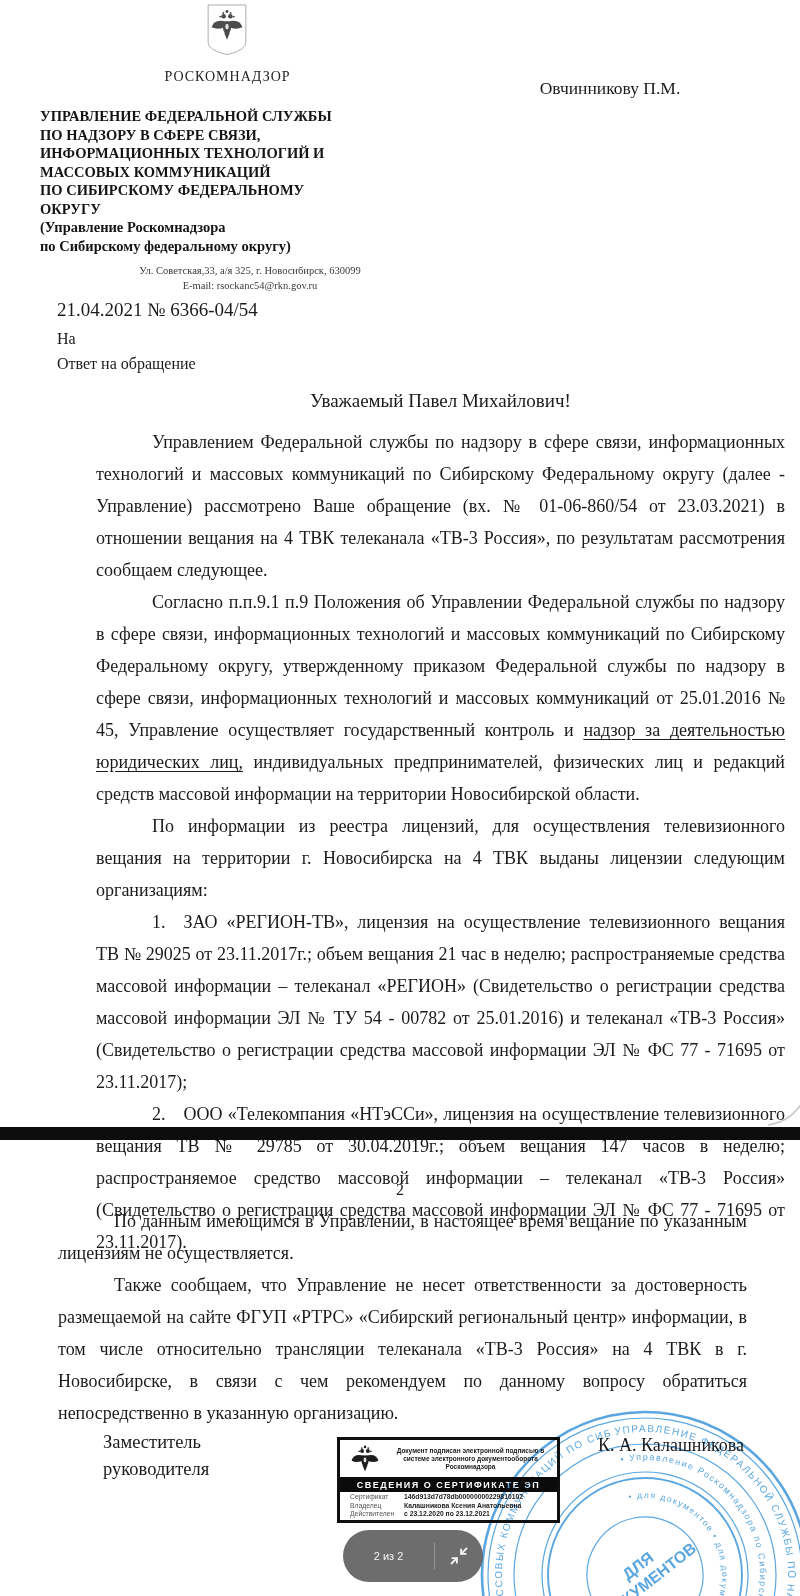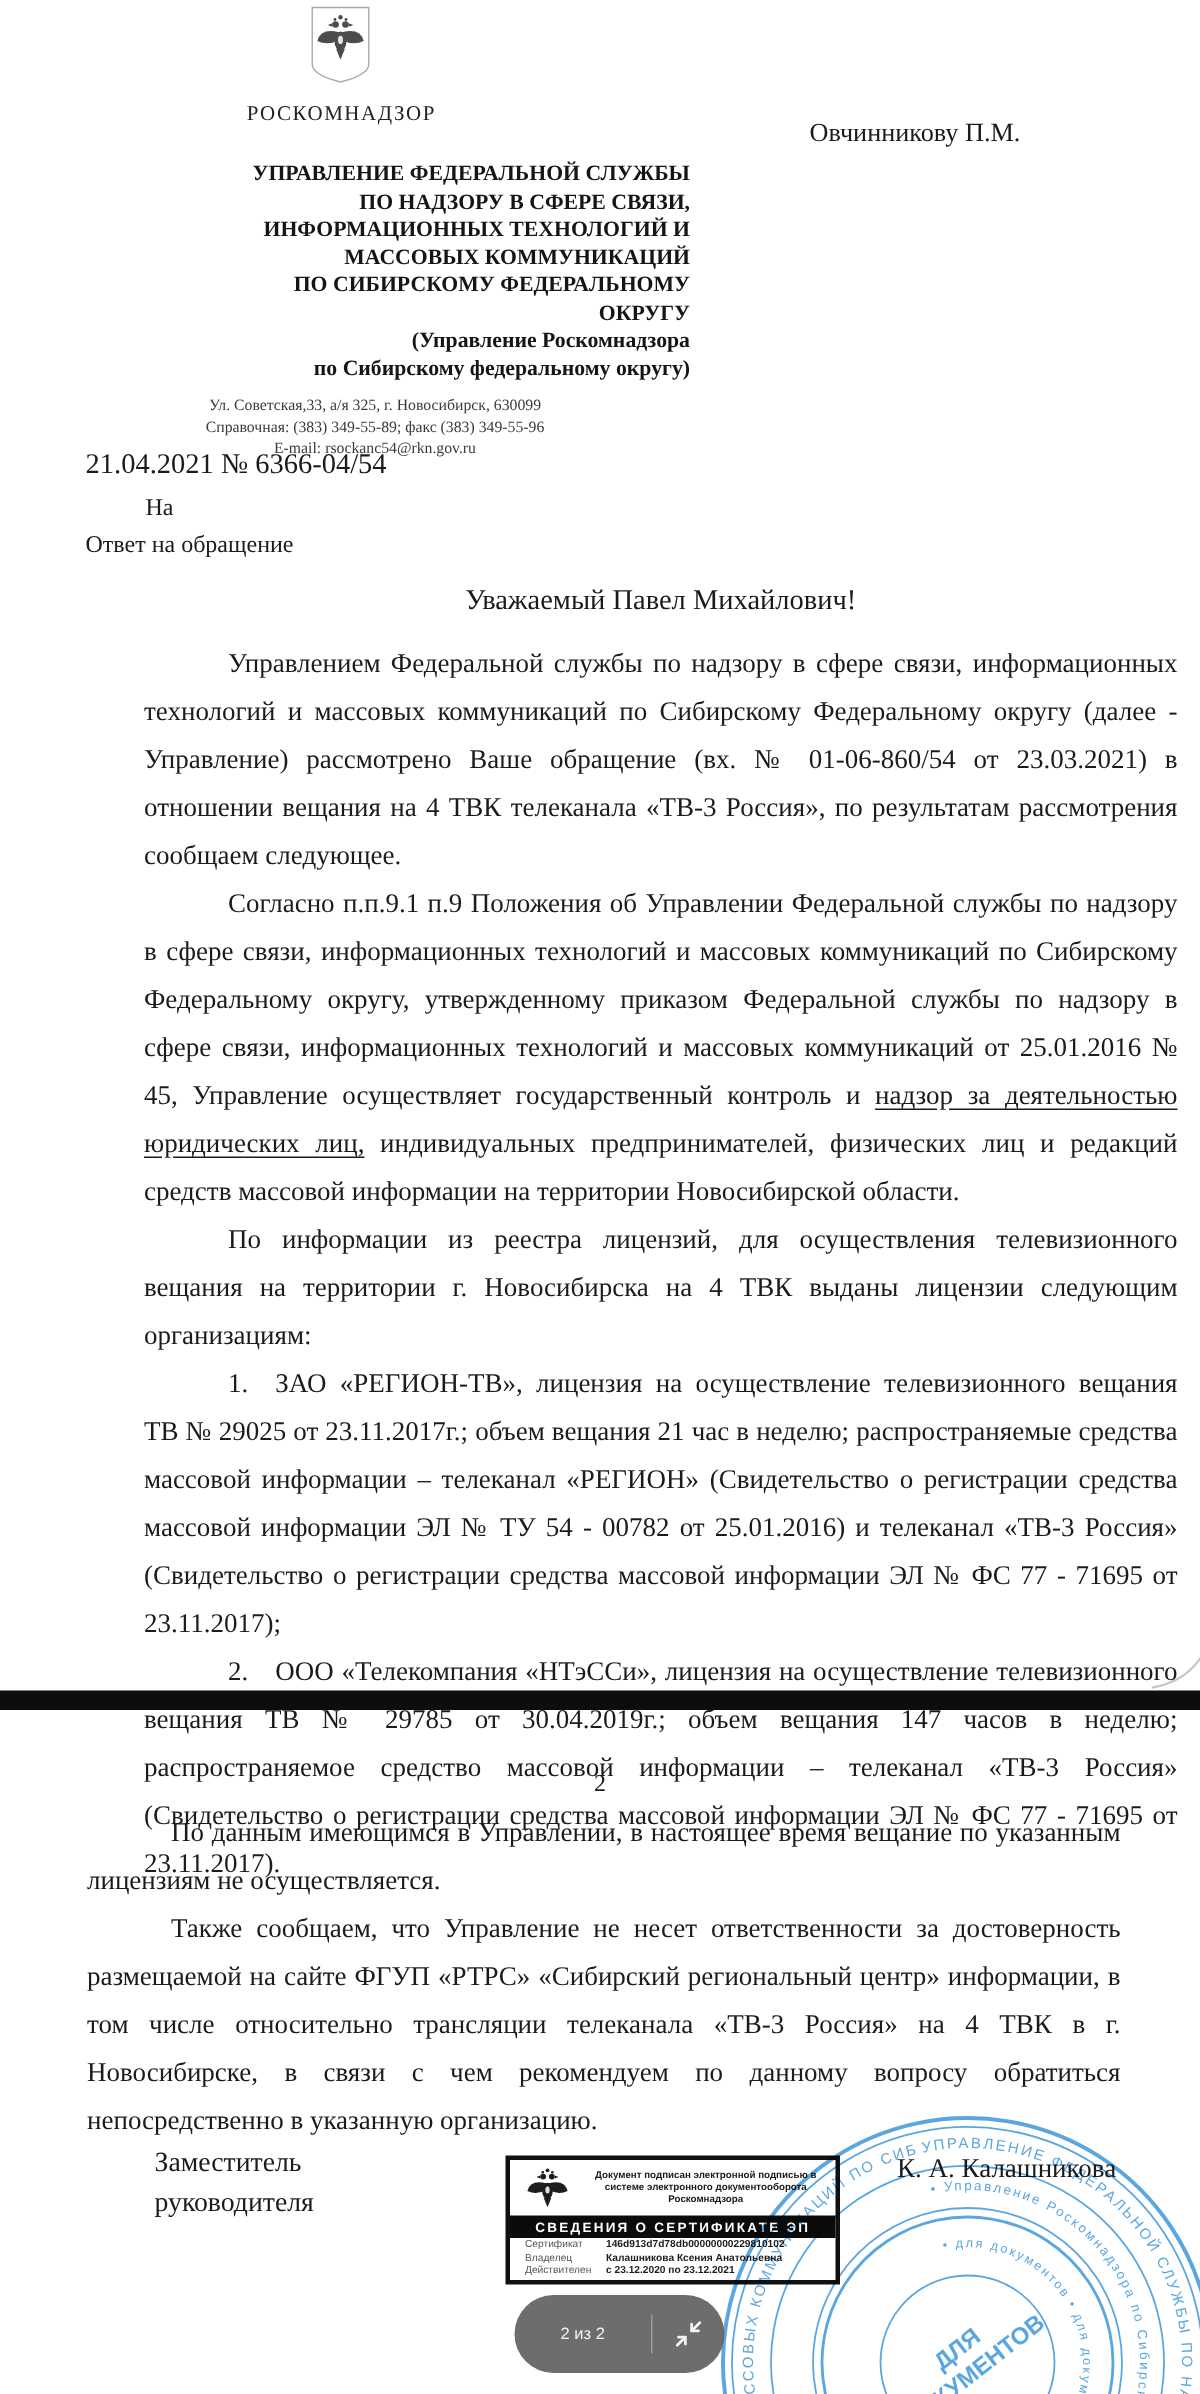--- a/index.html
+++ b/index.html
@@ -3,27 +3,27 @@
 <meta charset="utf-8">
 <style>
   html,body{margin:0;padding:0;background:#ffffff;}
   #screen{position:relative;width:800px;height:1596px;background:#fff;overflow:hidden;
           font-family:"Liberation Serif", serif;color:#1b1b1b;padding-left:16px;}
   .abs{position:absolute;}
 
   
   .emblem-box{left:204px;top:3px;width:46px;height:61px;}
   .rkn-label{left:105px;top:69px;width:245px;text-align:center;font-size:14px;letter-spacing:1px;color:#222;}
-  .org-block{left:40px;top:107px;width:420px;text-align:right;font-weight:bold;
+  .org-block{left:40px;top:107px;width:420px;text-align:left;font-weight:bold;
              font-size:14.5px;line-height:18.5px;color:#151515;}
   .addr-block{left:40px;top:264px;width:420px;text-align:center;font-size:10.5px;line-height:14.5px;color:#3a3a3a;}
   .recip-name{left:480px;top:78px;width:260px;text-align:center;font-size:17.5px;}
   .recip-email{left:455px;top:126px;width:310px;text-align:center;font-size:15.5px;}
   .ref-date{left:57px;top:299px;font-size:19px;}
-  .ref-na{left:57px;top:330px;font-size:16px;margin-left:40px;}
+  .ref-na{left:57px;top:330px;font-size:16px;}
   .ref-subject{left:57px;top:355px;font-size:16px;}
 
   
   .content{left:58px;width:689px;}
   .content1{top:390px;margin-left:38px;}
   .content2{top:1205px;}
   .salutation{text-align:center;font-size:19px;margin:0 0 14px 0;}
   .para{font-size:18px;line-height:32px;text-align:justify;text-indent:56px;margin:0;}
   .para u{text-underline-offset:3px;}
 
@@ -95,21 +95,20 @@
     <div>ИНФОРМАЦИОННЫХ ТЕХНОЛОГИЙ И</div>
     <div>МАССОВЫХ КОММУНИКАЦИЙ</div>
     <div>ПО СИБИРСКОМУ ФЕДЕРАЛЬНОМУ</div>
     <div>ОКРУГУ</div>
     <div>(Управление Роскомнадзора</div>
     <div>по Сибирскому федеральному округу)</div>
   </div>
 
   <div class="abs addr-block">
     <div>Ул. Советская,33, а/я 325, г. Новосибирск, 630099</div>
-    <div>Справочная:  (383) 349-55-89; факс (383) 349-55-96</div>
     <div>E-mail: rsockanc54@rkn.gov.ru</div>
   </div>
 
   <div class="abs recip-name">Овчинникову П.М.</div>
 
   <div class="abs ref-date">21.04.2021 № 6366-04/54</div>
   <div class="abs ref-na">На</div>
   <div class="abs ref-subject">Ответ на обращение</div>
 
   <div class="abs content content1">

